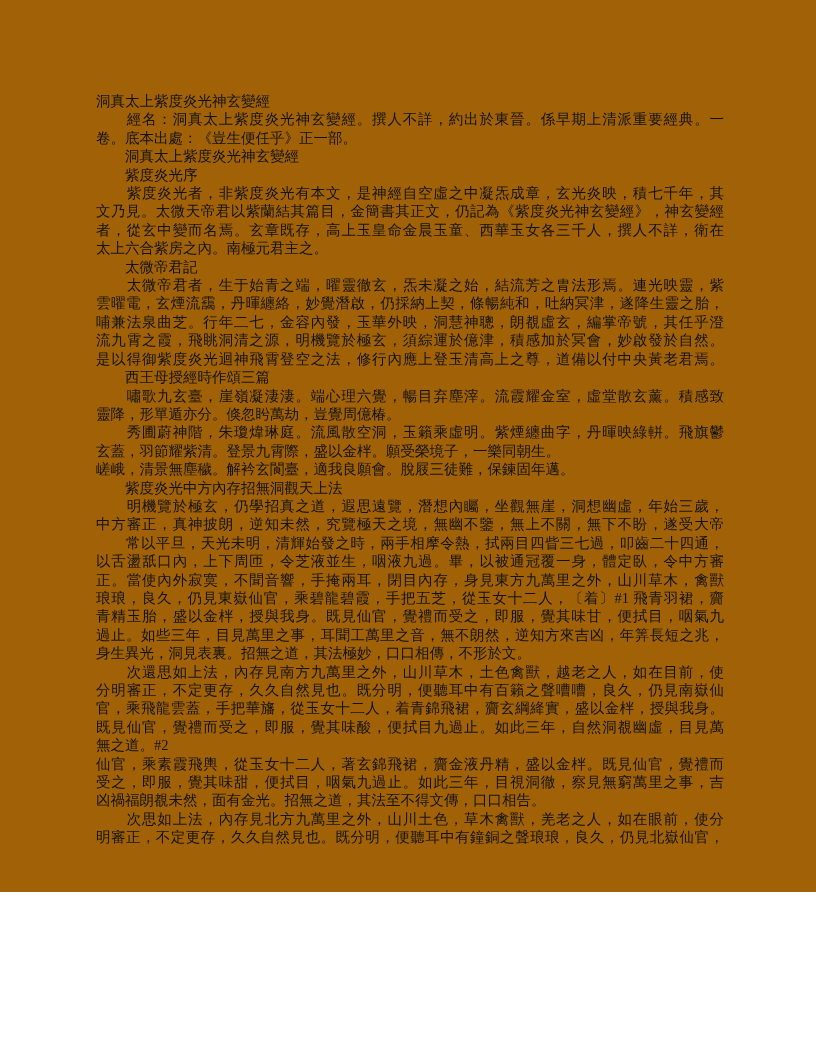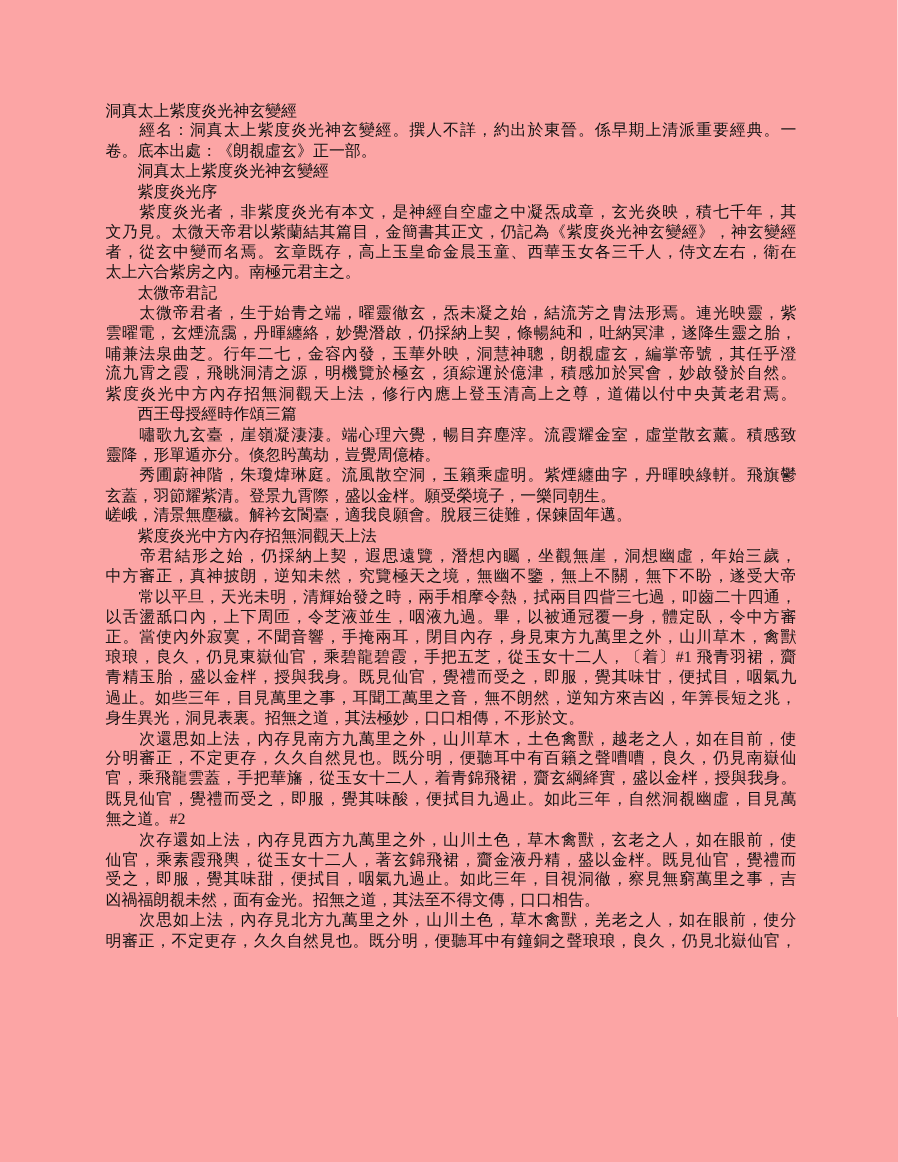--- a/index.html
+++ b/index.html
@@ -3,22 +3,22 @@
 <meta charset="utf-8">
 <style>
   html, body {
     margin: 0;
     padding: 0;
     background: #ffffff;
   }
   .page {
     position: relative;
     width: 816px;
-    height: 1056px;
-    background: #fca5a5;
+    height: 892px;
+    background: #a16207;
     overflow: hidden;
     text-decoration: underline;
   }
   .doc {
     position: absolute;
     left: 96px;
     top: 92px;
     width: 628px;
     font-family: "Liberation Serif", "DejaVu Serif", serif;
     font-size: 14.5px;
@@ -36,54 +36,53 @@
     text-align-last: justify;
   }
 </style>
 </head>
 <body>
 
 <div class="page">
   <div class="doc" id="doc">
       <p class="line">洞真太上紫度炎光神玄變經</p>
       <p class="line j">　　經名：洞真太上紫度炎光神玄變經。撰人不詳，約出於東晉。係早期上清派重要經典。一</p>
-      <p class="line">卷。底本出處：《朗覩虛玄》正一部。</p>
+      <p class="line">卷。底本出處：《豈生便任乎》正一部。</p>
       <p class="line">　　洞真太上紫度炎光神玄變經</p>
       <p class="line">　　紫度炎光序</p>
       <p class="line j">　　紫度炎光者，非紫度炎光有本文，是神經自空虛之中凝炁成章，玄光炎映，積七千年，其</p>
       <p class="line j">文乃見。太微天帝君以紫蘭結其篇目，金簡書其正文，仍記為《紫度炎光神玄變經》，神玄變經</p>
-      <p class="line j">者，從玄中變而名焉。玄章既存，高上玉皇命金晨玉童、西華玉女各三千人，侍文左右，衛在</p>
+      <p class="line j">者，從玄中變而名焉。玄章既存，高上玉皇命金晨玉童、西華玉女各三千人，撰人不詳，衛在</p>
       <p class="line">太上六合紫房之內。南極元君主之。</p>
       <p class="line">　　太微帝君記</p>
       <p class="line j">　　太微帝君者，生于始青之端，曜靈徹玄，炁未凝之始，結流芳之胄法形焉。連光映靈，紫</p>
       <p class="line j">雲曜電，玄煙流靄，丹暉纏絡，妙覺潛啟，仍採納上契，條暢純和，吐納冥津，遂降生靈之胎，</p>
       <p class="line j">哺兼法泉曲芝。行年二七，金容內發，玉華外映，洞慧神聰，朗覩虛玄，編掌帝號，其任乎澄</p>
       <p class="line j">流九霄之霞，飛眺洞清之源，明機覽於極玄，須綜運於億津，積感加於冥會，妙啟發於自然。</p>
-      <p class="line j">紫度炎光中方內存招無洞觀天上法，修行內應上登玉清高上之尊，道備以付中央黃老君焉。</p>
+      <p class="line j">是以得御紫度炎光迴神飛霄登空之法，修行內應上登玉清高上之尊，道備以付中央黃老君焉。</p>
       <p class="line">　　西王母授經時作頌三篇</p>
       <p class="line j">　　嘯歌九玄臺，崖嶺凝淒淒。端心理六覺，暢目弃塵滓。流霞耀金室，虛堂散玄薰。積感致</p>
       <p class="line">靈降，形單遁亦分。倏忽盻萬劫，豈覺周億椿。</p>
       <p class="line j">　　秀圃蔚神階，朱瓊煒琳庭。流風散空洞，玉籟乘虛明。紫煙纏曲字，丹暉映綠軿。飛旗鬱</p>
       <p class="line">玄蓋，羽節耀紫清。登景九霄際，盛以金柈。願受榮境子，一樂同朝生。</p>
       <p class="line">嵯峨，清景無塵穢。解衿玄閬臺，適我良願會。脫屐三徒難，保鍊固年邁。</p>
       <p class="line">　　紫度炎光中方內存招無洞觀天上法</p>
-      <p class="line j">　　帝君結形之始，仍採納上契，遐思遠覽，潛想內矚，坐觀無崖，洞想幽虛，年始三歲，</p>
+      <p class="line j">　　明機覽於極玄，仍學招真之道，遐思遠覽，潛想內矚，坐觀無崖，洞想幽虛，年始三歲，</p>
       <p class="line j">中方審正，真神披朗，逆知未然，究覽極天之境，無幽不鑒，無上不關，無下不盼，遂受大帝</p>
       <p class="line j">　　常以平旦，天光未明，清輝始發之時，兩手相摩令熱，拭兩目四眥三七過，叩齒二十四通，</p>
       <p class="line j">以舌盪舐口內，上下周匝，令芝液並生，咽液九過。畢，以被通冠覆一身，體定臥，令中方審</p>
       <p class="line j">正。當使內外寂寞，不聞音響，手掩兩耳，閉目內存，身見東方九萬里之外，山川草木，禽獸</p>
       <p class="line j">琅琅，良久，仍見東嶽仙官，乘碧龍碧霞，手把五芝，從玉女十二人，〔着〕#1 飛青羽裙，齎</p>
       <p class="line j">青精玉胎，盛以金柈，授與我身。既見仙官，覺禮而受之，即服，覺其味甘，便拭目，咽氣九</p>
       <p class="line j">過止。如些三年，目見萬里之事，耳聞工萬里之音，無不朗然，逆知方來吉凶，年筭長短之兆，</p>
       <p class="line">身生異光，洞見表裏。招無之道，其法極妙，口口相傳，不形於文。</p>
       <p class="line j">　　次還思如上法，內存見南方九萬里之外，山川草木，土色禽獸，越老之人，如在目前，使</p>
       <p class="line j">分明審正，不定更存，久久自然見也。既分明，便聽耳中有百籟之聲嘈嘈，良久，仍見南嶽仙</p>
       <p class="line j">官，乘飛龍雲蓋，手把華旛，從玉女十二人，着青錦飛裙，齎玄綱絳實，盛以金柈，授與我身。</p>
       <p class="line j">既見仙官，覺禮而受之，即服，覺其味酸，便拭目九過止。如此三年，自然洞覩幽虛，目見萬</p>
       <p class="line">無之道。#2</p>
-      <p class="line j">　　次存還如上法，內存見西方九萬里之外，山川土色，草木禽獸，玄老之人，如在眼前，使</p>
       <p class="line j">仙官，乘素霞飛輿，從玉女十二人，著玄錦飛裙，齎金液丹精，盛以金柈。既見仙官，覺禮而</p>
       <p class="line j">受之，即服，覺其味甜，便拭目，咽氣九過止。如此三年，目視洞徹，察見無窮萬里之事，吉</p>
       <p class="line">凶禍福朗覩未然，面有金光。招無之道，其法至不得文傳，口口相告。</p>
       <p class="line j">　　次思如上法，內存見北方九萬里之外，山川土色，草木禽獸，羌老之人，如在眼前，使分</p>
       <p class="line j">明審正，不定更存，久久自然見也。既分明，便聽耳中有鐘銅之聲琅琅，良久，仍見北嶽仙官，</p>
     </div>
 </div>
 
 </body></html>

